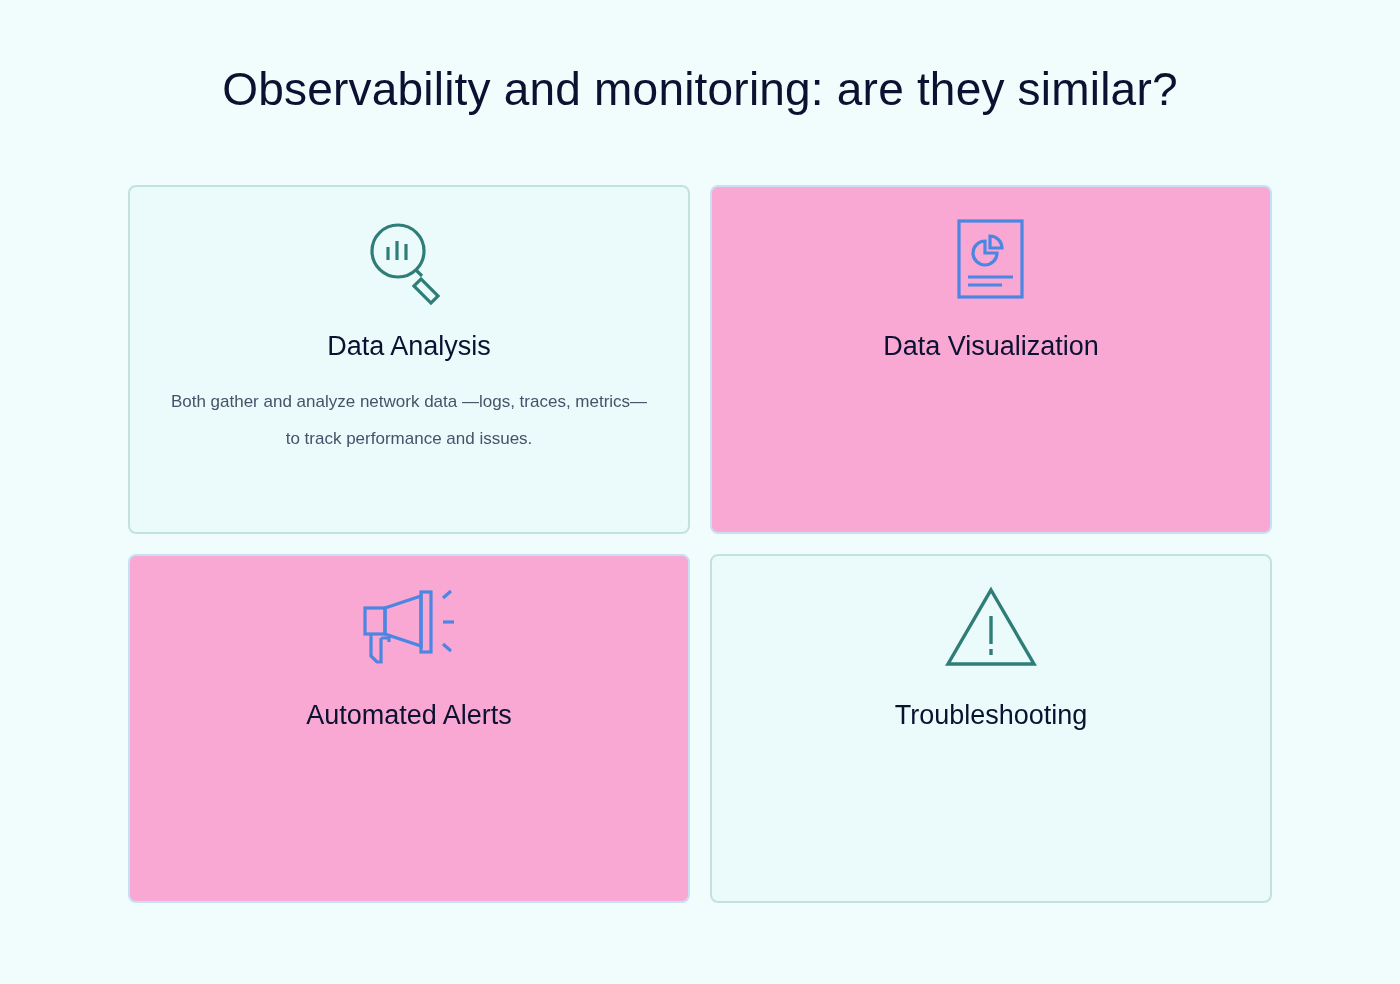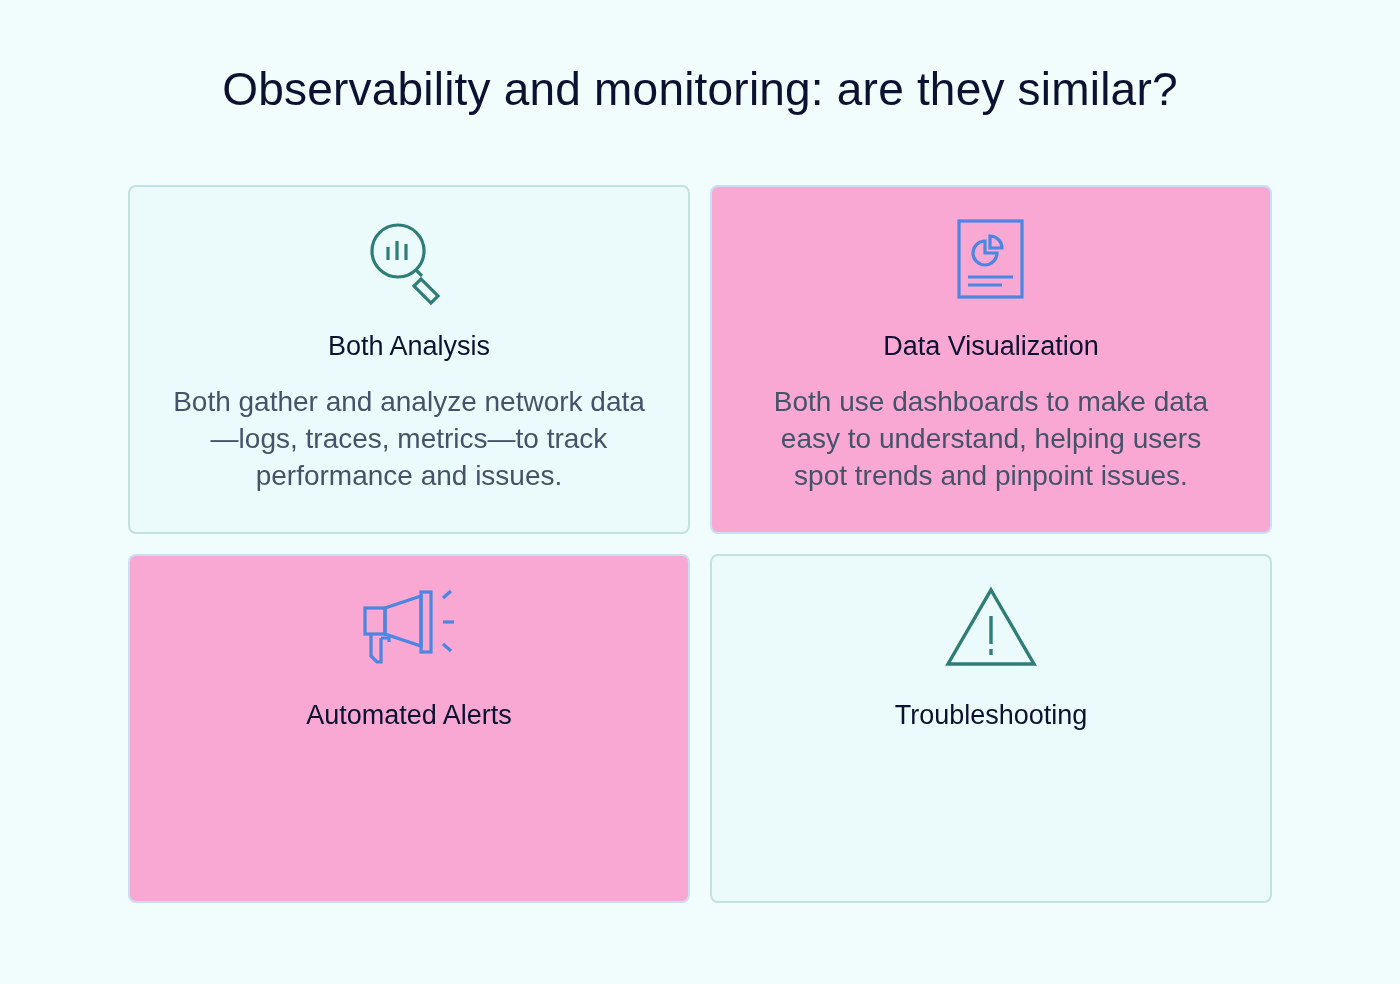--- a/index.html
+++ b/index.html
@@ -52,21 +52,21 @@
       top: 144px;
       font-size: 27px;
       font-weight: 500;
       color: #0b1130;
     }
     .card .card-text {
       position: absolute;
       left: 40px;
       right: 40px;
       top: 196px;
-      font-size: 28px;
+      font-size: 17px;
       line-height: 37px;
       color: #45536a;
     }
     #c1 { left: 128px; top: 185px; }
     #c2 { left: 710px; top: 185px; }
     #c3 { left: 128px; top: 554px; }
     #c4 { left: 710px; top: 554px; }
   </style>
 </head>
 <body>
@@ -78,36 +78,35 @@
     <div class="icon">
       <svg viewBox="0 0 100 90" fill="none" stroke="#2f7d77" stroke-width="3.2">
         <circle cx="39" cy="34" r="26"></circle>
         <line x1="29" y1="30" x2="29" y2="43"></line>
         <line x1="38" y1="24" x2="38" y2="43"></line>
         <line x1="47" y1="27" x2="47" y2="43"></line>
         <line x1="57" y1="53" x2="63" y2="59"></line>
         <rect x="62" y="62" width="10" height="24" transform="rotate(-45 67 74)"></rect>
       </svg>
     </div>
-    <div class="card-title">Both Analysis</div>
+    <div class="card-title">Data Analysis</div>
     <div class="card-text">Both gather and analyze network data —logs, traces, metrics—to track performance and issues.</div>
   </div>
 
   <div class="card blue" id="c2">
     <div class="icon">
       <svg viewBox="0 0 100 90" fill="none" stroke="#4a86e2" stroke-width="3.2">
         <rect x="18" y="4" width="63" height="76"></rect>
         <path d="M44 24 A12 12 0 1 0 56 36 L44 36 Z"></path>
         <path d="M49 19 L49 31 L61 31 A12 12 0 0 0 49 19 Z"></path>
         <line x1="27" y1="60" x2="72" y2="60"></line>
         <line x1="27" y1="68" x2="61" y2="68"></line>
       </svg>
     </div>
     <div class="card-title">Data Visualization</div>
-    <div class="card-text">Both use dashboards to make data easy to understand, helping users spot trends and pinpoint issues.</div>
   </div>
 
   <div class="card blue" id="c3">
     <div class="icon">
       <svg viewBox="0 0 100 90" fill="none" stroke="#4a86e2" stroke-width="3.2">
         <rect x="6" y="22" width="20" height="26"></rect>
         <path d="M26 22 L62 10 L62 60 L26 48 Z"></path>
         <rect x="62" y="6" width="10" height="60"></rect>
         <path d="M12 48 L12 70 L18 76 L22 76 L22 52"></path>
         <path d="M22 52 L30 52 L30 56"></path>

